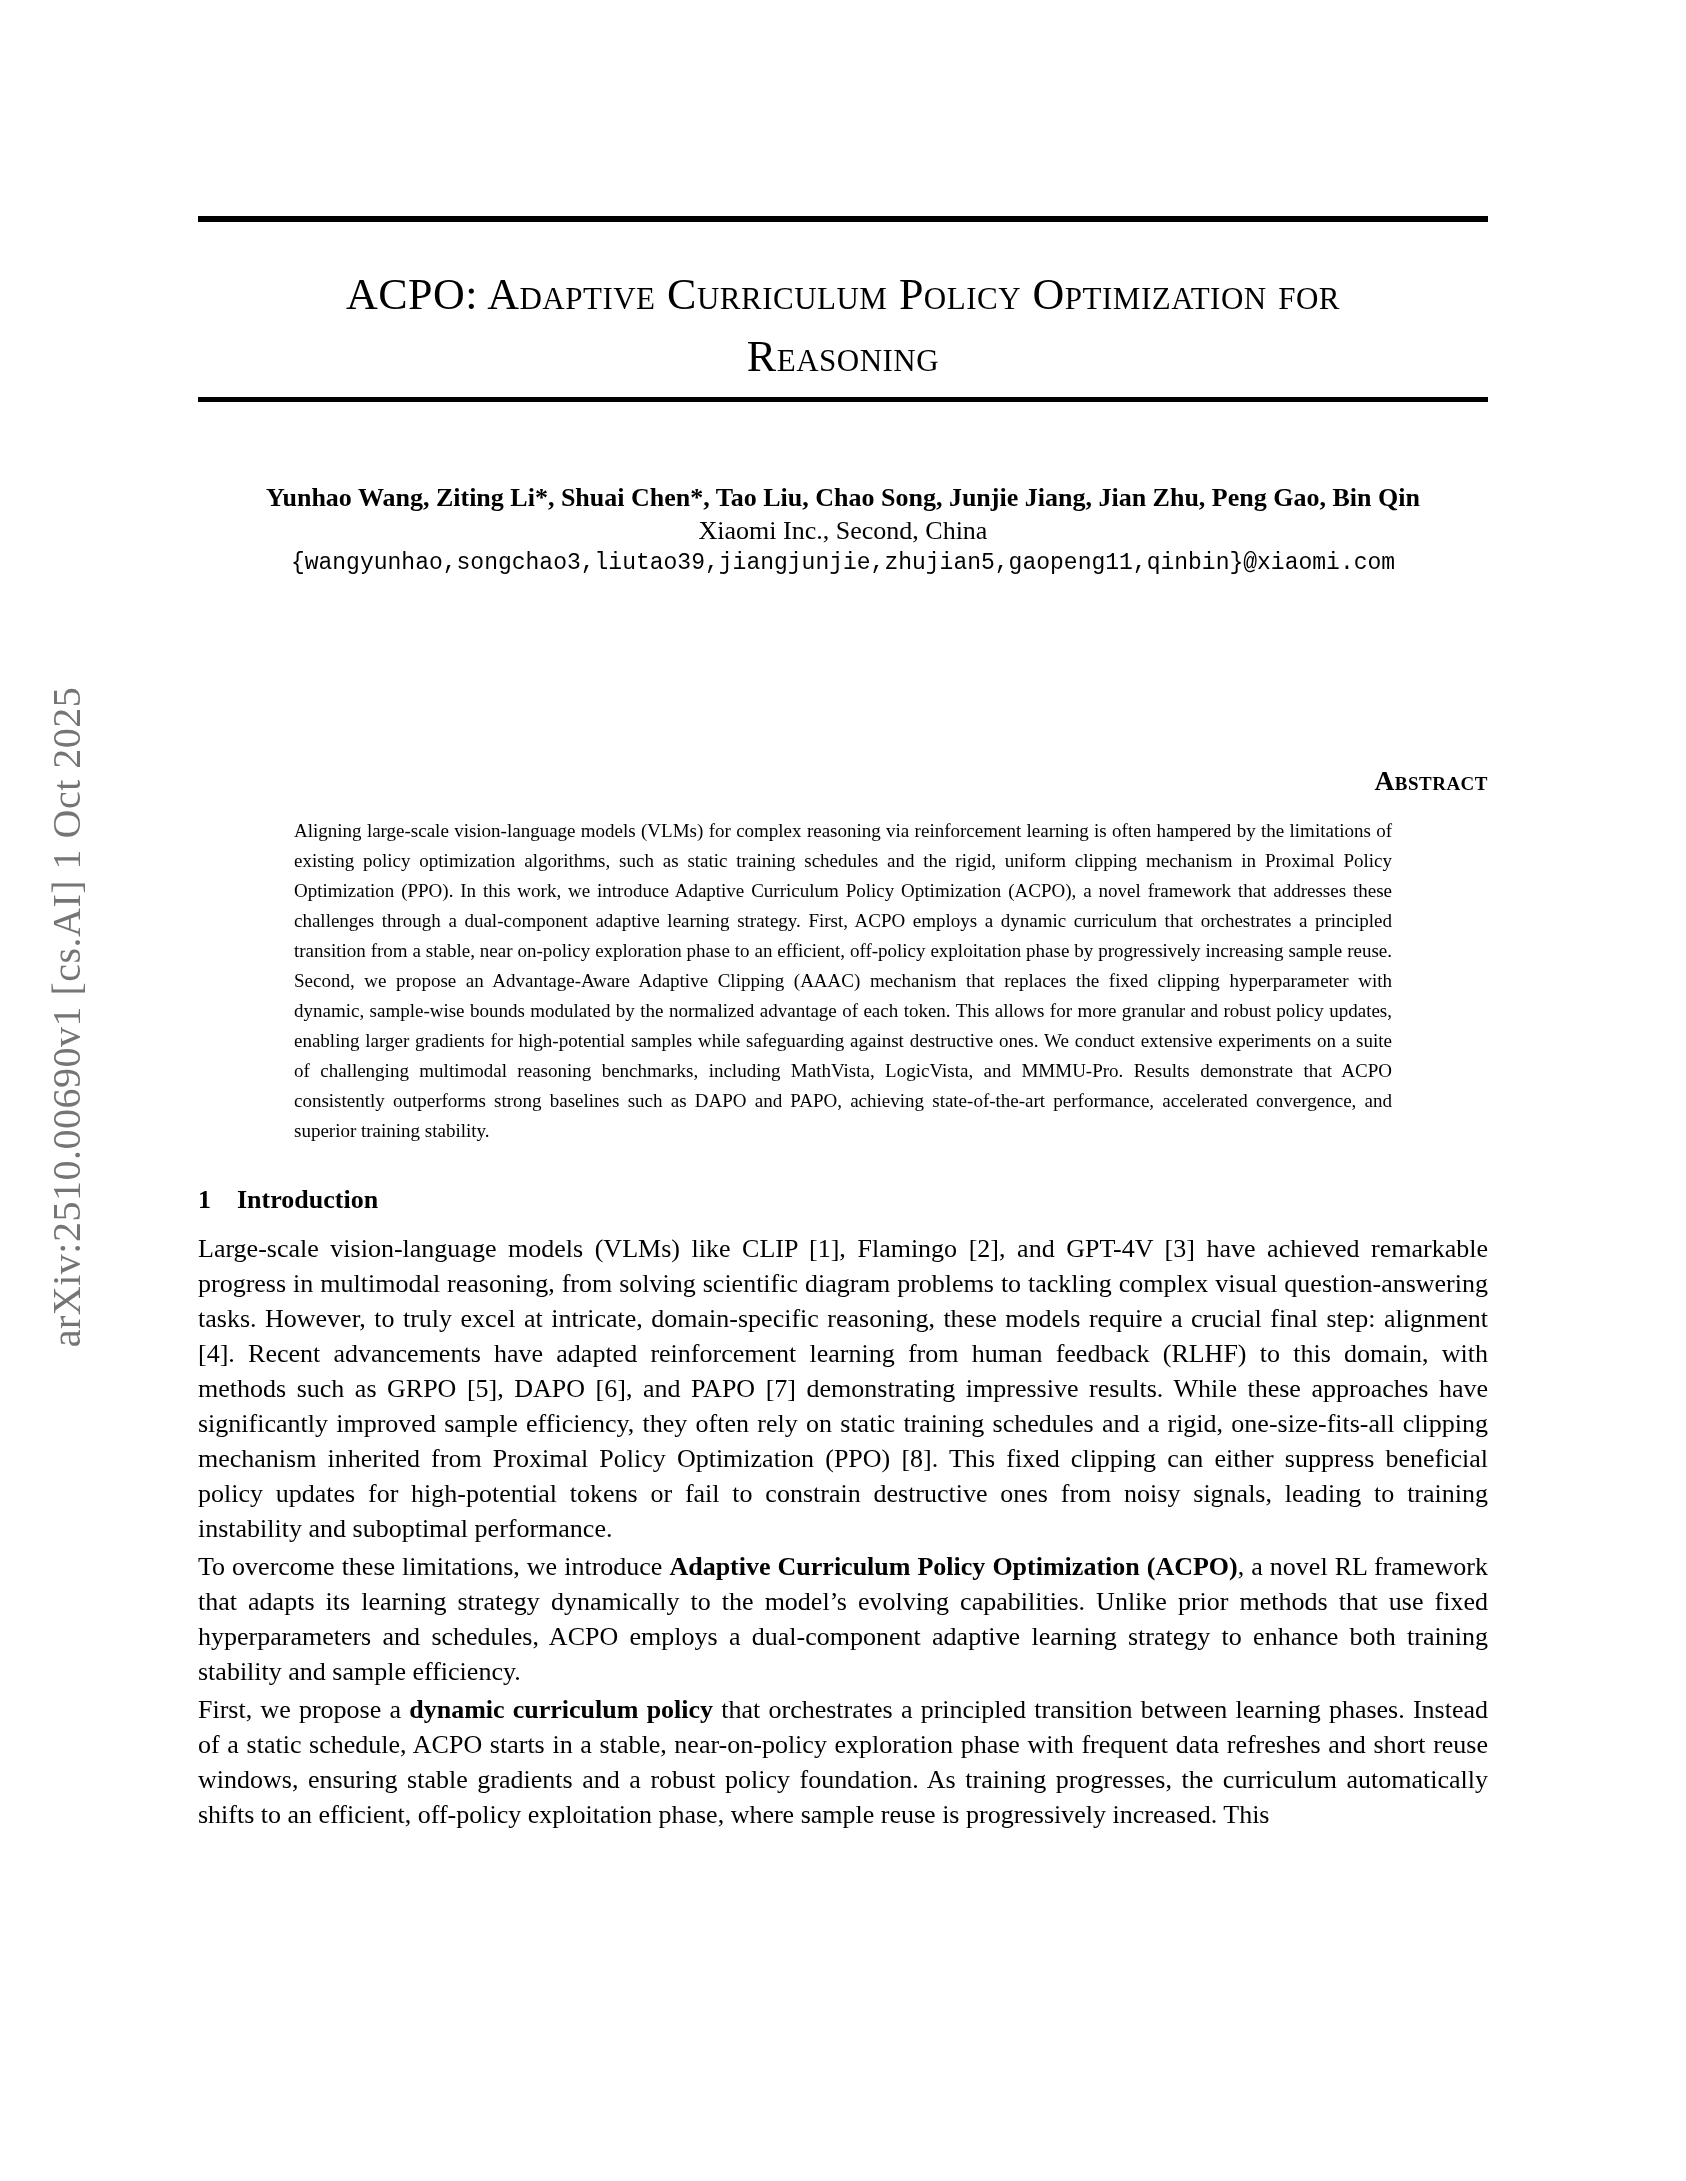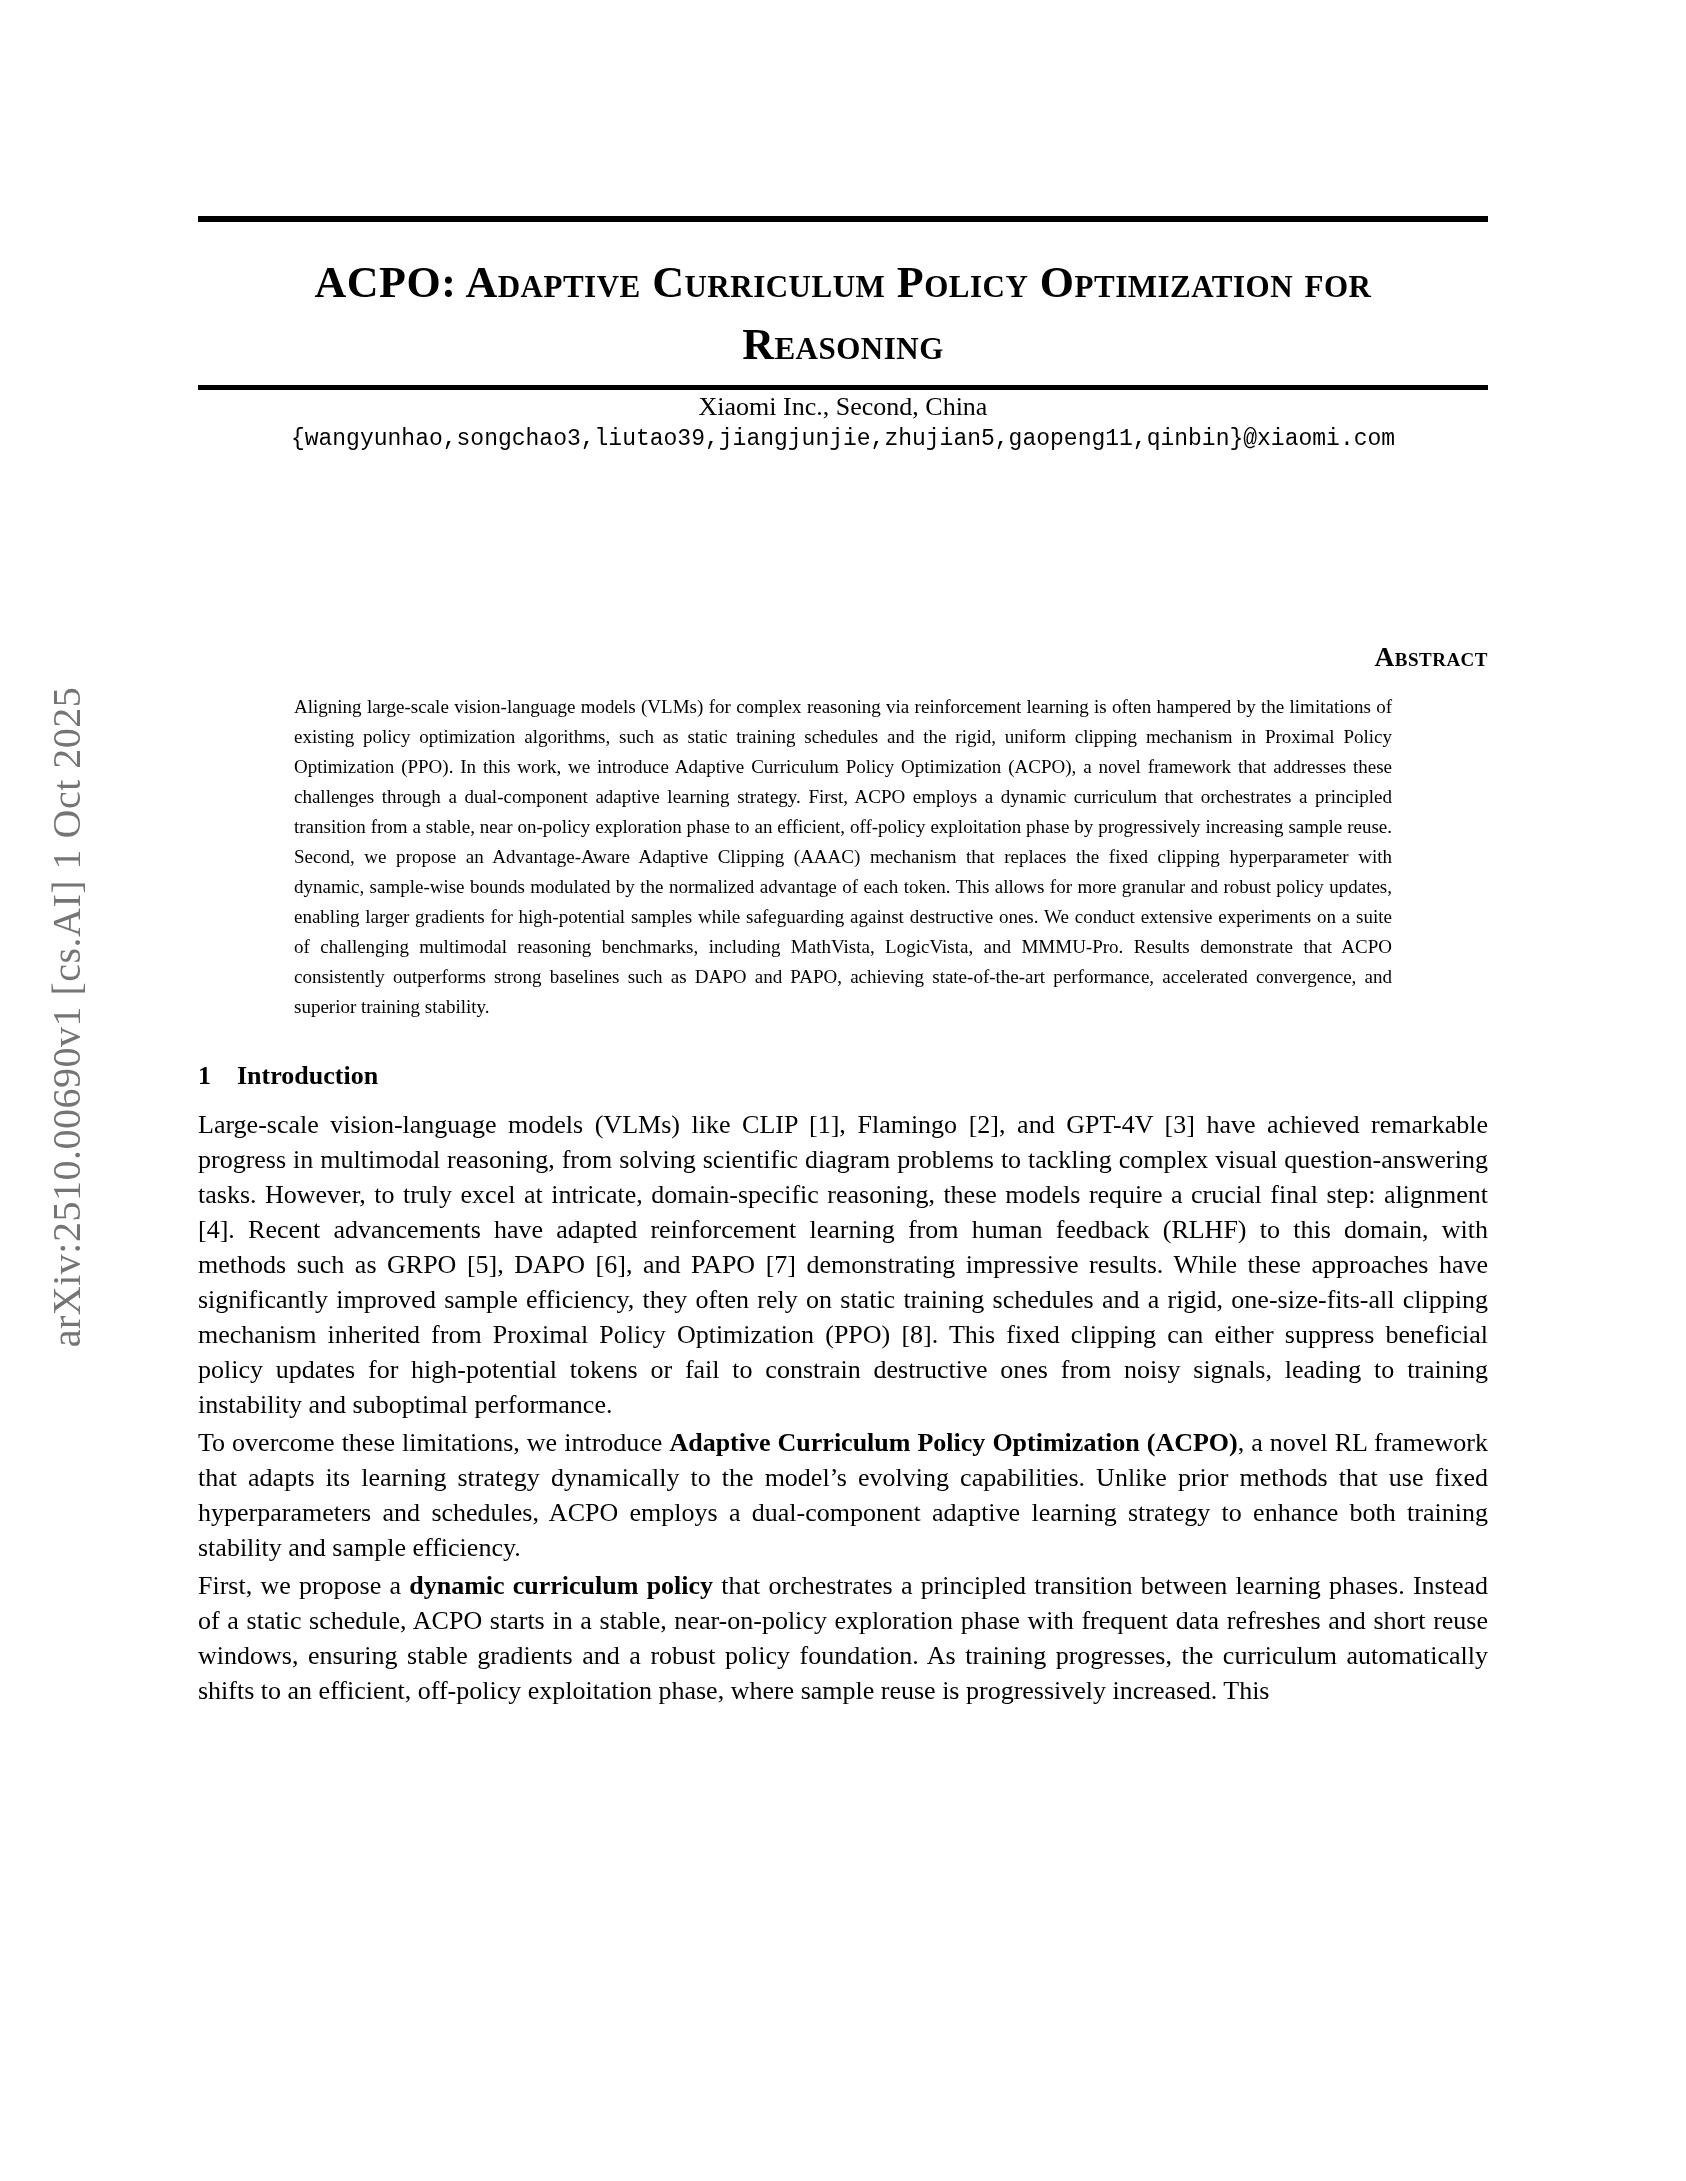--- a/index.html
+++ b/index.html
@@ -23,27 +23,27 @@
   }
   .rule {
     height: 5.5px;
     background: #000000;
     width: 100%;
   }
   .rule-bottom {
     margin-top: 9.2px;
   }
   .paper-title {
-    margin-top: 30px;
+    margin-top: 42px;
     text-align: center;
     font-variant: small-caps;
     font-size: 44px;
     line-height: 62px;
     letter-spacing: 0.5px;
-    font-weight: 700;
+    font-weight: 400;
   }
   .authors {
     margin-top: 79px;
     text-align: center;
     font-weight: bold;
     font-size: 26px;
     line-height: 33px;
   }
   .affiliation {
     text-align: center;
@@ -112,20 +112,21 @@
 
     <div class="rule rule-top"></div>
 
     <div class="paper-title">
       <div>ACPO: Adaptive Curriculum Policy Optimization for</div>
       <div>Reasoning</div>
     </div>
 
     <div class="rule rule-bottom"></div>
 
+    <div class="authors">Yunhao Wang, Ziting Li*, Shuai Chen*, Tao Liu, Chao Song, Junjie Jiang, Jian Zhu, Peng Gao, Bin Qin</div>
     <div class="affiliation">Xiaomi Inc., Second, China</div>
     <div class="email">{wangyunhao,songchao3,liutao39,jiangjunjie,zhujian5,gaopeng11,qinbin}@xiaomi.com</div>
 
     <div class="abstract-heading">Abstract</div>
     <div class="abstract-body">Aligning large-scale vision-language models (VLMs) for complex reasoning via reinforcement learning is often hampered by the limitations of existing policy optimization algorithms, such as static training schedules and the rigid, uniform clipping mechanism in Proximal Policy Optimization (PPO). In this work, we introduce Adaptive Curriculum Policy Optimization (ACPO), a novel framework that addresses these challenges through a dual-component adaptive learning strategy. First, ACPO employs a dynamic curriculum that orchestrates a principled transition from a stable, near on-policy exploration phase to an efficient, off-policy exploitation phase by progressively increasing sample reuse. Second, we propose an Advantage-Aware Adaptive Clipping (AAAC) mechanism that replaces the fixed clipping hyperparameter with dynamic, sample-wise bounds modulated by the normalized advantage of each token. This allows for more granular and robust policy updates, enabling larger gradients for high-potential samples while safeguarding against destructive ones. We conduct extensive experiments on a suite of challenging multimodal reasoning benchmarks, including MathVista, LogicVista, and MMMU-Pro. Results demonstrate that ACPO consistently outperforms strong baselines such as DAPO and PAPO, achieving state-of-the-art performance, accelerated convergence, and superior training stability.</div>
 
     <div class="section-heading">
       <span class="section-number">1</span><span>Introduction</span>
     </div>
 

